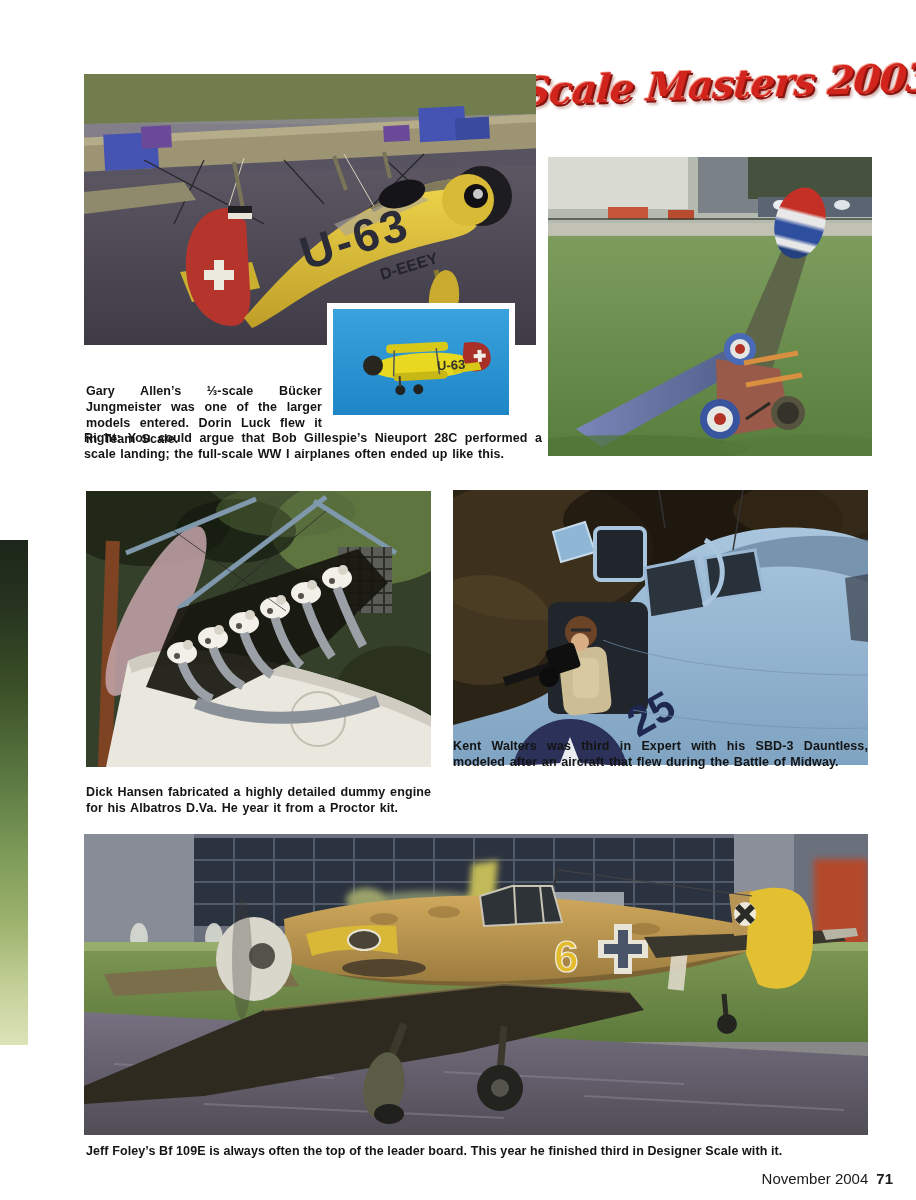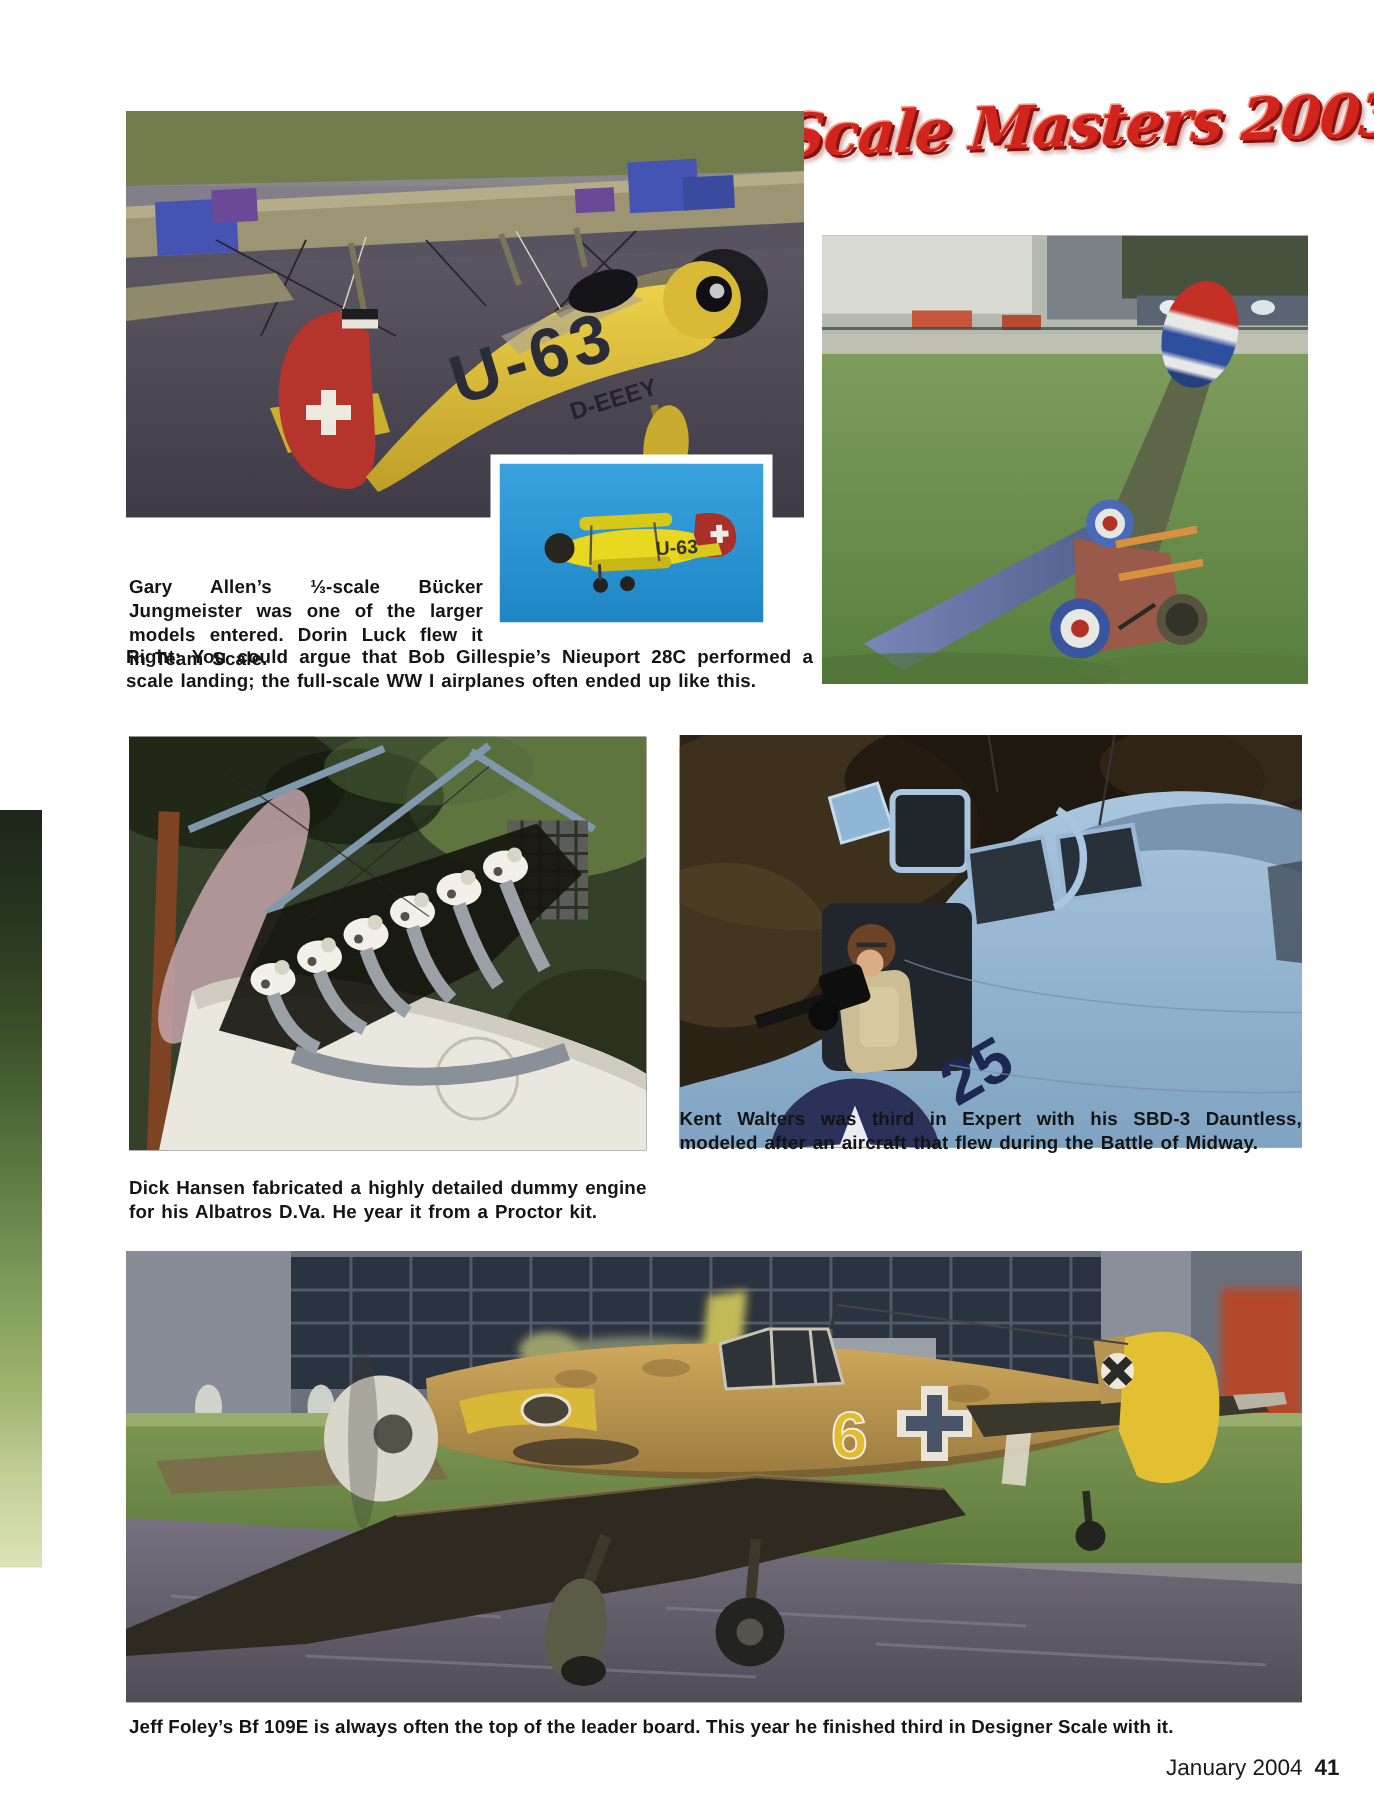--- a/index.html
+++ b/index.html
@@ -470,16 +470,16 @@
         </g>
         <line x1="470" y1="52" x2="474" y2="34" stroke="#333" stroke-width="2"></line>
         <line x1="474" y1="36" x2="668" y2="62" stroke="#444" stroke-width="1.2"></line>
       </g>
     </svg>
   </div>
 
   <div class="cap cap-single" style="left:86px;top:1144px;width:784px;">Jeff Foley’s Bf 109E is always often the top of the leader board. This year he finished third in Designer Scale with it.</div>
 
   <div class="footer">
-    <span>January 2004</span><span class="page-num">41</span>
+    <span>November 2004</span><span class="page-num">71</span>
   </div>
 
 </div>
 
 </body></html>

